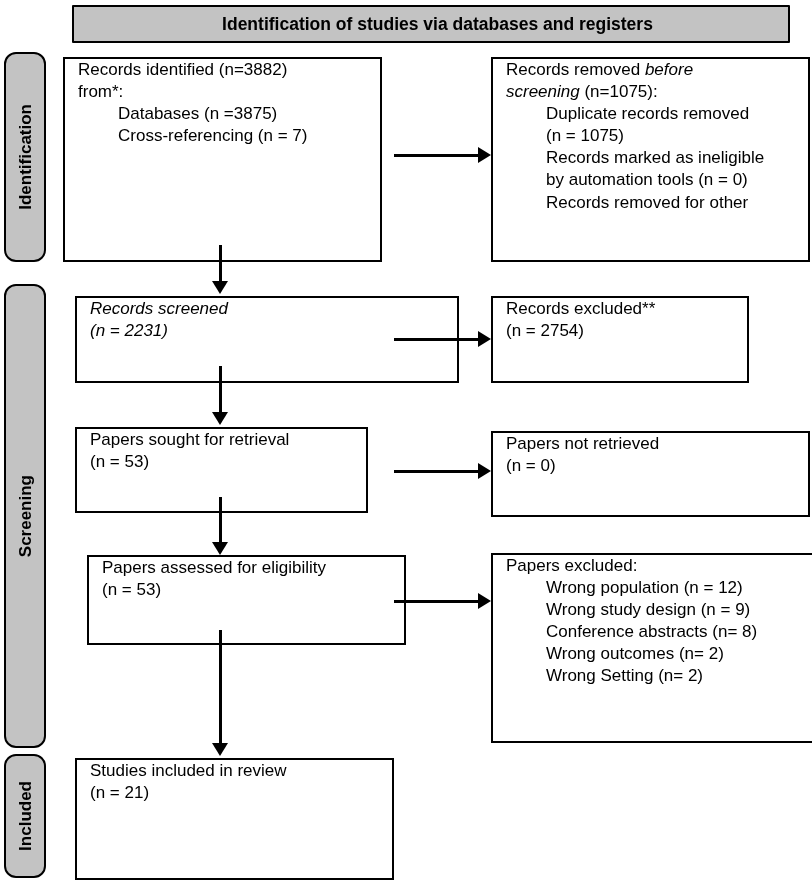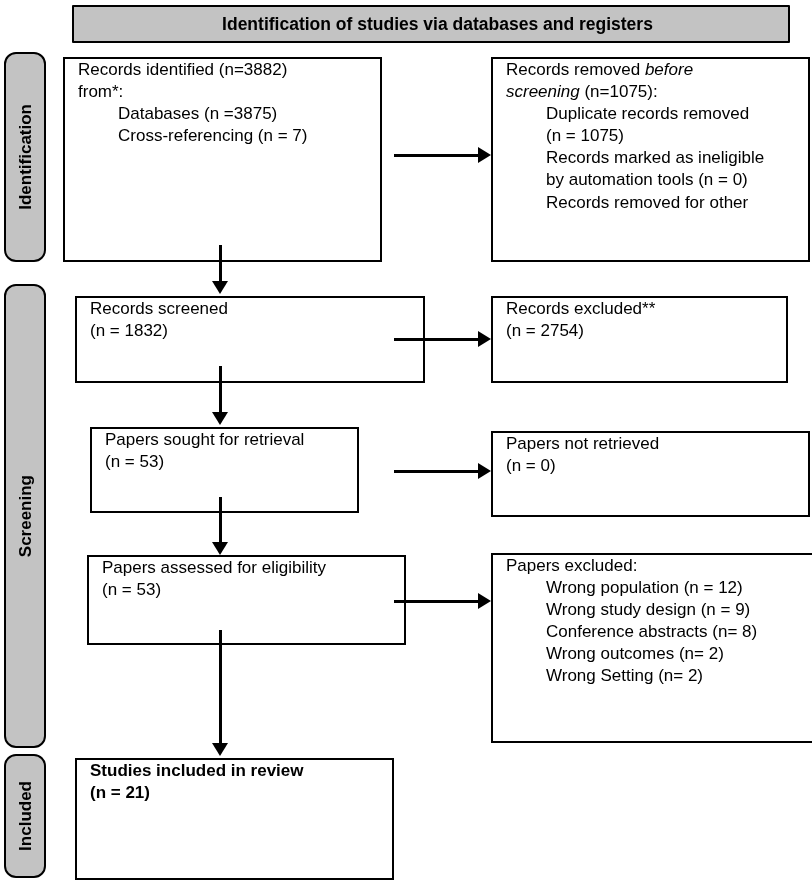--- a/index.html
+++ b/index.html
@@ -121,41 +121,41 @@
         <span class="ind">Records removed for other</span>
       </div>
   </div>
 
   <div class="hline" style="left:394px;top:154px;width:84px;"></div>
   <div class="arrow-right" style="left:478px;top:147px;"></div>
 
   <div class="vline" style="left:219px;top:245px;height:36px;"></div>
   <div class="arrow-down" style="left:212px;top:281px;"></div>
 
-  <div class="box" style="left:75px;top:296px;width:350px;height:87px;">
+  <div class="box" style="left:75px;top:296px;width:384px;height:87px;font-style:italic;">
     <div class="box-inner">
         <span class="ln">Records screened</span>
-        <span class="ln">(n = 1832)</span>
-      </div>
-  </div>
-
-  <div class="box" style="left:491px;top:296px;width:297px;height:87px;">
+        <span class="ln">(n = 2231)</span>
+      </div>
+  </div>
+
+  <div class="box" style="left:491px;top:296px;width:258px;height:87px;">
     <div class="box-inner">
         <span class="ln">Records excluded**</span>
         <span class="ln">(n = 2754)</span>
       </div>
   </div>
 
   <div class="hline" style="left:394px;top:338px;width:84px;"></div>
   <div class="arrow-right" style="left:478px;top:331px;"></div>
 
   <div class="vline" style="left:219px;top:366px;height:46px;"></div>
   <div class="arrow-down" style="left:212px;top:412px;"></div>
 
-  <div class="box" style="left:90px;top:427px;width:269px;height:86px;">
+  <div class="box" style="left:75px;top:427px;width:293px;height:86px;">
     <div class="box-inner">
         <span class="ln">Papers sought for retrieval</span>
         <span class="ln">(n = 53)</span>
       </div>
   </div>
 
   <div class="box" style="left:491px;top:431px;width:319px;height:86px;">
     <div class="box-inner">
         <span class="ln">Papers not retrieved</span>
         <span class="ln">(n = 0)</span>
@@ -185,20 +185,20 @@
         <span class="ind">Wrong Setting (n= 2)</span>
       </div>
   </div>
 
   <div class="hline" style="left:394px;top:600px;width:84px;"></div>
   <div class="arrow-right" style="left:478px;top:593px;"></div>
 
   <div class="vline" style="left:219px;top:630px;height:113px;"></div>
   <div class="arrow-down" style="left:212px;top:743px;"></div>
 
-  <div class="box" style="left:75px;top:758px;width:319px;height:122px;font-weight:bold;">
+  <div class="box" style="left:75px;top:758px;width:319px;height:122px;">
     <div class="box-inner">
         <span class="ln">Studies included in review</span>
         <span class="ln">(n = 21)</span>
       </div>
   </div>
 
 </div>
 
 </body></html>

